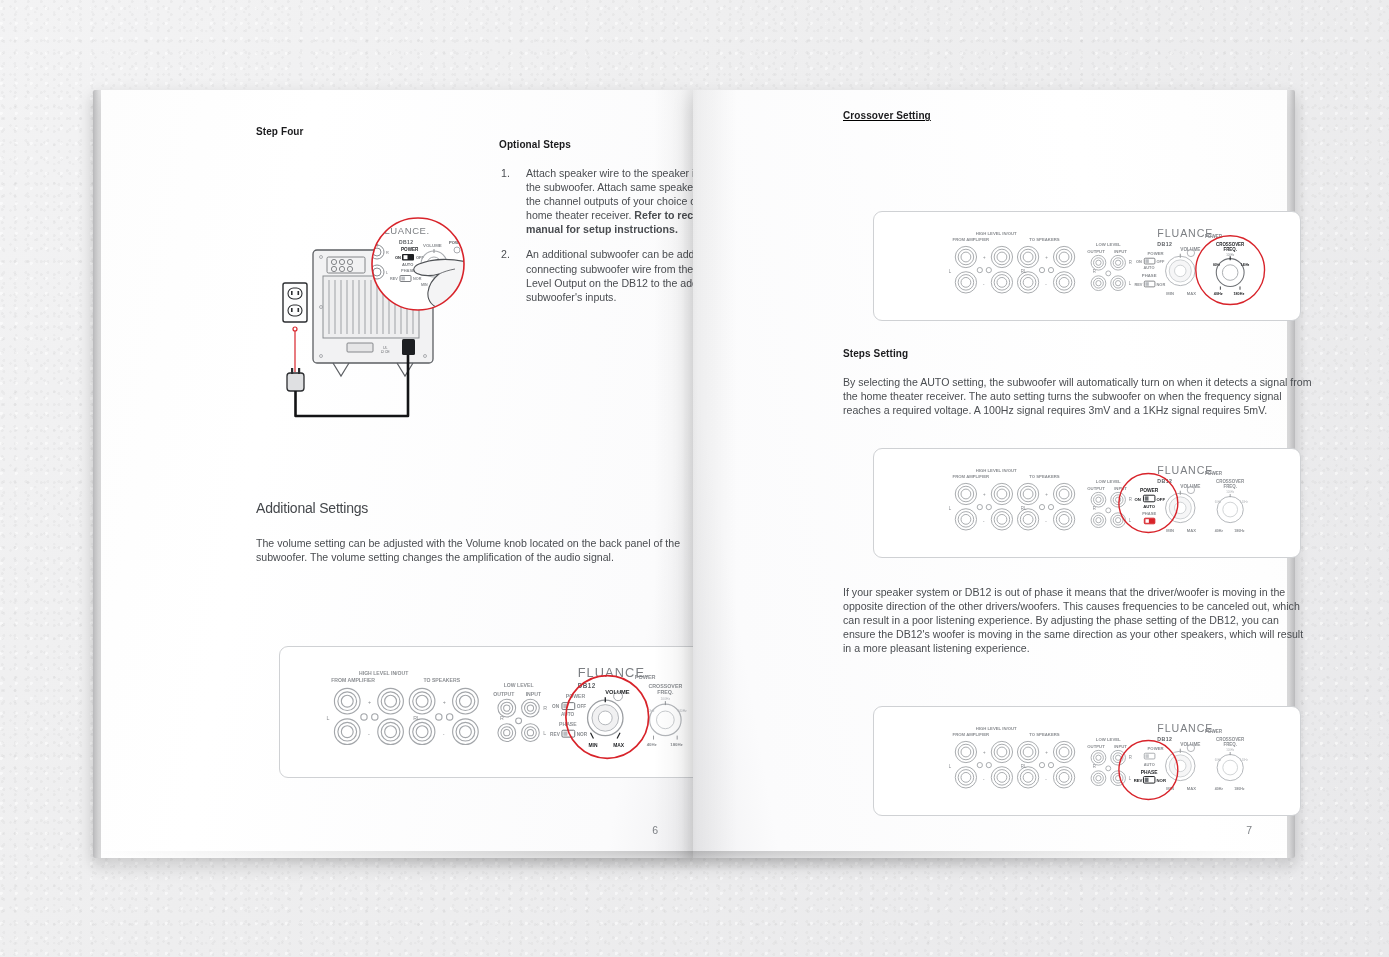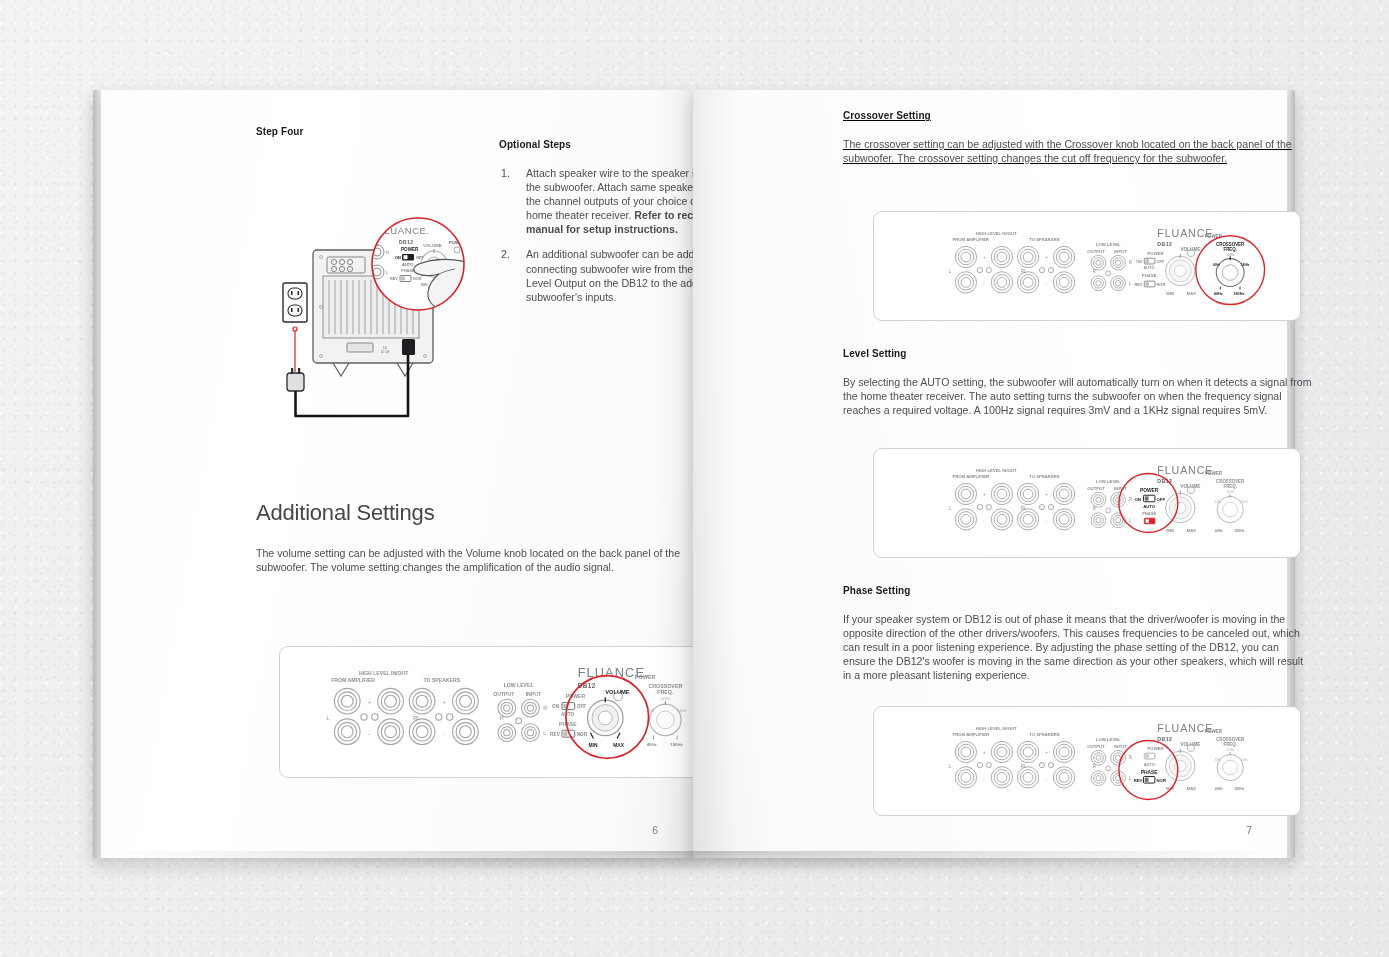--- a/index.html
+++ b/index.html
@@ -64,21 +64,21 @@
     background: radial-gradient(ellipse at 50% 0%, rgba(0,0,0,0.20) 0%, rgba(0,0,0,0.0) 72%);
     pointer-events: none;
   }
 
   
   .h2 {
     font-size: 10px; font-weight: bold; color: #1b1b1d;
     letter-spacing: 0.1px; margin: 0 0 16px 0;
   }
   .h1 {
-    font-size: 22px; font-weight: normal; color: #44474b;
+    font-size: 14px; font-weight: normal; color: #44474b;
     letter-spacing: -0.2px; margin: 0 0 20px 0;
   }
   .body {
     font-size: 10.6px; line-height: 14.1px; color: #4a4d51; margin: 0;
   }
   .pagenum {
     position: absolute; font-size: 10.5px; color: #7d8085;
   }
 
   
@@ -396,21 +396,20 @@
       </svg>
     </div>
 
     <div class="pagenum" style="right:35px; bottom:22px;">6</div>
   </div>
 
   <div class="leaf right">
 
     <div class="rsec" style="top:20px;text-decoration:underline;">
       <h2 class="h2">Crossover Setting</h2>
-      <p class="body">The crossover setting can be adjusted with the Crossover knob located on the back panel of the subwoofer. The crossover setting changes the cut off frequency for the subwoofer.</p>
     </div>
 
     <div class="panel" style="position:absolute; left:180px; top:121px; width:428px; height:110px;">
       <svg viewBox="0 0 428 132">
         <g font-family="Liberation Sans, sans-serif">
           <g fill="none" stroke="#a3a6aa" stroke-width="1.15">
             <circle cx="66" cy="55" r="13"></circle>
               <circle cx="66" cy="55" r="9.5"></circle>
               <circle cx="66" cy="55" r="6"></circle>
             <circle cx="66" cy="86" r="13"></circle>
@@ -511,21 +510,21 @@
           <line x1="377" y1="91" x2="377" y2="95" stroke="#1d1f22" stroke-width="1"></line>
           <line x1="401" y1="91" x2="401" y2="95" stroke="#1d1f22" stroke-width="1"></line>
           <text x="369" y="102" font-size="4.6" font-weight="bold" fill="#1d1f22">40Hz</text>
           <text x="393" y="102" font-size="4.6" font-weight="bold" fill="#1d1f22">180Hz</text>
           <circle cx="389" cy="71" r="42" fill="none" stroke="#d8232a" stroke-width="1.7"></circle>
         </g>
       </svg>
     </div>
 
     <div class="rsec" style="top:258px;">
-      <h2 class="h2">Level Setting</h2>
+      <h2 class="h2">Steps Setting</h2>
       <p class="body">By selecting the AUTO setting, the subwoofer will automatically turn on when it detects a signal from the home theater receiver. The auto setting turns the subwoofer on when the frequency signal reaches a required voltage. A 100Hz signal requires 3mV and a 1KHz signal requires 5mV.</p>
     </div>
 
     <div class="panel" style="position:absolute; left:180px; top:358px; width:428px; height:110px;">
       <svg viewBox="0 0 428 132">
         <g font-family="Liberation Sans, sans-serif">
           <g fill="none" stroke="#a3a6aa" stroke-width="1.15">
             <circle cx="66" cy="55" r="13"></circle>
               <circle cx="66" cy="55" r="9.5"></circle>
               <circle cx="66" cy="55" r="6"></circle>
@@ -623,21 +622,20 @@
           <text x="370" y="66" font-size="3.4" fill="#b4b7bb">60Hz</text>
           <text x="401" y="66" font-size="3.4" fill="#b4b7bb">140Hz</text>
           <text x="370" y="101" font-size="4.4" font-weight="bold" fill="#8b8e92">40Hz</text>
           <text x="394" y="101" font-size="4.4" font-weight="bold" fill="#8b8e92">180Hz</text>
           <circle cx="289" cy="66" r="36" fill="none" stroke="#d8232a" stroke-width="1.7"></circle>
         </g>
       </svg>
     </div>
 
     <div class="rsec" style="top:495px;">
-      <h2 class="h2">Phase Setting</h2>
       <p class="body">If your speaker system or DB12 is out of phase it means that the driver/woofer is moving in the opposite direction of the other drivers/woofers. This causes frequencies to be canceled out, which can result in a poor listening experience. By adjusting the phase setting of the DB12, you can ensure the DB12's woofer is moving in the same direction as your other speakers, which will result in a more pleasant listening experience.</p>
     </div>
 
     <div class="panel" style="position:absolute; left:180px; top:616px; width:428px; height:110px;">
       <svg viewBox="0 0 428 132">
         <g font-family="Liberation Sans, sans-serif">
           <g fill="none" stroke="#a3a6aa" stroke-width="1.15">
             <circle cx="66" cy="55" r="13"></circle>
               <circle cx="66" cy="55" r="9.5"></circle>
               <circle cx="66" cy="55" r="6"></circle>

